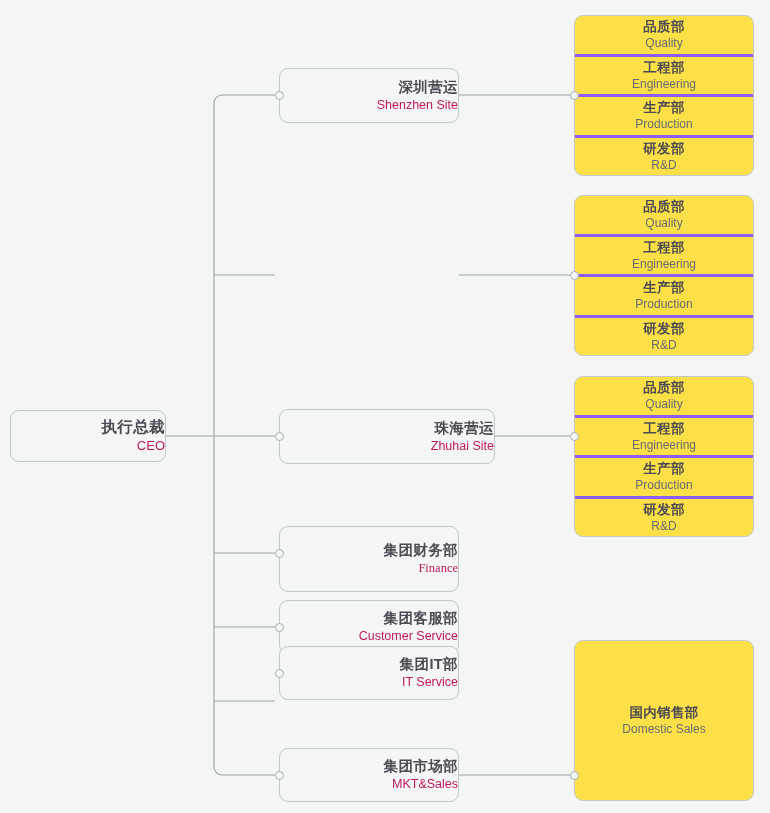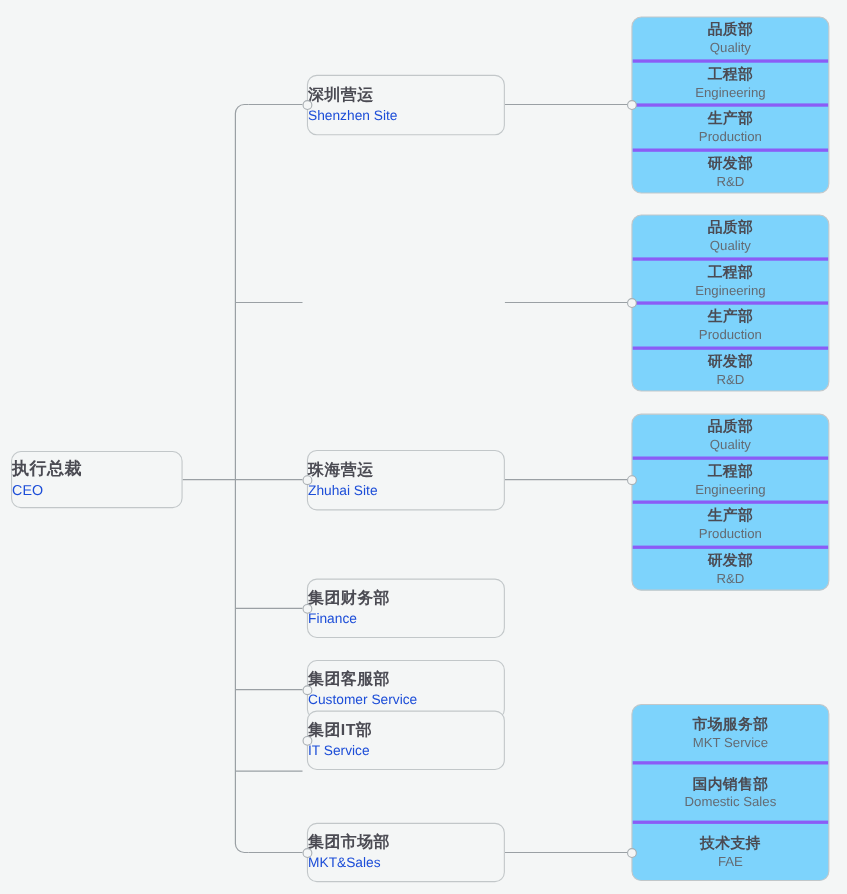--- a/index.html
+++ b/index.html
@@ -27,45 +27,45 @@
     pointer-events: none;
   }
   .node {
     position: absolute;
     box-sizing: border-box;
     background: #f4f6f6;
     border: 1px solid #c2c7c9;
     border-radius: 9px;
     display: flex;
     flex-direction: column;
-    align-items: flex-start;
+    align-items: flex-end;
     justify-content: center;
     line-height: 1.18;
   }
   .node .cn {
     font-size: 14.5px;
     font-weight: bold;
     color: #4b4b53;
     letter-spacing: 0.4px;
     white-space: nowrap;
   }
   .node .en {
     font-size: 12.5px;
     font-weight: normal;
-    color: #1d4ed8;
+    color: #be185d;
     white-space: nowrap;
     margin-top: 2px;
   }
   #node-ceo .cn { font-size: 15.5px; }
   #node-ceo .en { font-size: 13px; }
 
   .dept-group {
     position: absolute;
     box-sizing: border-box;
-    background: #7dd3fc;
+    background: #fde047;
     border: 1px solid #c2c7c9;
     border-radius: 9px;
     overflow: hidden;
     display: flex;
     flex-direction: column;
   }
   .dept-row {
     flex: 1 1 0;
     box-sizing: border-box;
     display: flex;
@@ -134,27 +134,27 @@
     <span class="en">CEO</span>
   </div>
 
   <div class="node" style="left:279px; top:68px; width:180px; height:55px;">
     <span class="cn">深圳营运</span>
     <span class="en">Shenzhen Site</span>
     <span class="connector-dot" style="left:-5px; top:22px;"></span>
   </div>
 
 
-  <div class="node" style="left:279px; top:409px; width:180px; height:55px;">
+  <div class="node" style="left:279px; top:409px; width:216px; height:55px;">
     <span class="cn">珠海营运</span>
     <span class="en">Zhuhai Site</span>
     <span class="connector-dot" style="left:-5px; top:22px;"></span>
   </div>
 
-  <div class="node" style="left:279px; top:526px; width:180px; height:54px;">
+  <div class="node" style="left:279px; top:526px; width:180px; height:66px;font-family:Liberation Serif, serif;">
     <span class="cn">集团财务部</span>
     <span class="en">Finance</span>
     <span class="connector-dot" style="left:-5px; top:22px;"></span>
   </div>
 
   <div class="node" style="left:279px; top:600px; width:180px; height:54px;">
     <span class="cn">集团客服部</span>
     <span class="en">Customer Service</span>
     <span class="connector-dot" style="left:-5px; top:22px;"></span>
   </div>
@@ -226,27 +226,19 @@
     </div>
     <div class="dept-row">
       <span class="cn">研发部</span>
       <span class="en">R&amp;D</span>
     </div>
   </div>
   <span class="connector-dot" style="position:absolute; left:570px; top:432px;"></span>
 
   <div class="dept-group" style="left:574px; top:640px; width:180px; height:161px;">
     <div class="dept-row">
-      <span class="cn">市场服务部</span>
-      <span class="en">MKT Service</span>
-    </div>
-    <div class="dept-row">
       <span class="cn">国内销售部</span>
       <span class="en">Domestic Sales</span>
     </div>
-    <div class="dept-row">
-      <span class="cn">技术支持</span>
-      <span class="en">FAE</span>
-    </div>
   </div>
   <span class="connector-dot" style="position:absolute; left:570px; top:771px;"></span>
 
 </div>
 
 </body></html>

